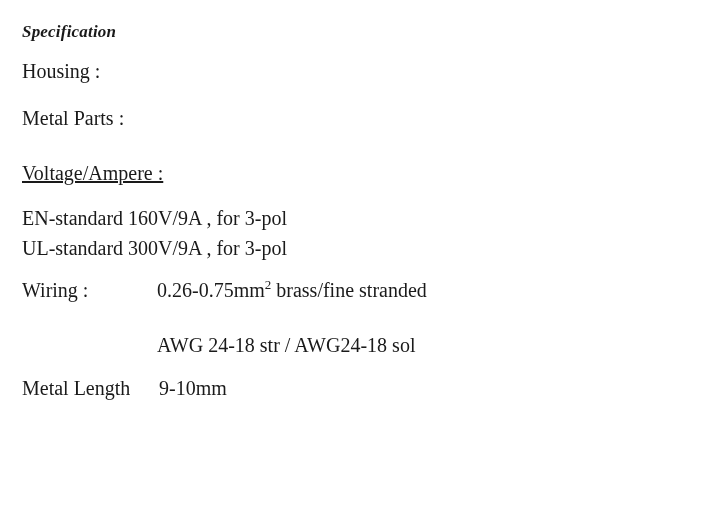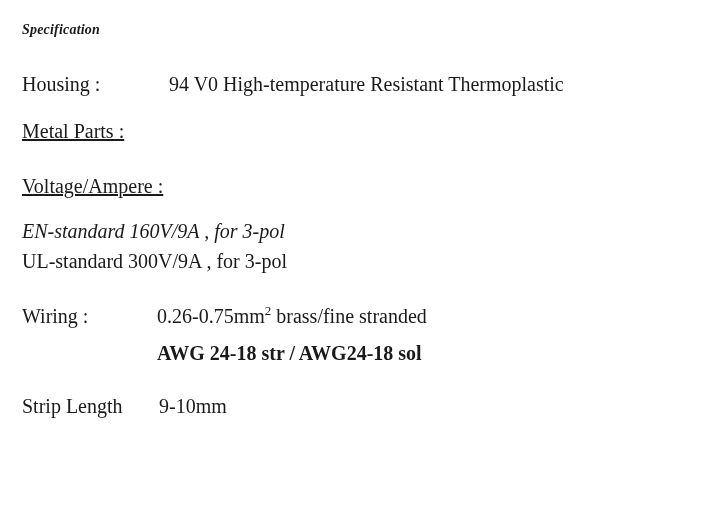--- a/index.html
+++ b/index.html
@@ -15,68 +15,67 @@
     overflow: hidden;
   }
   .sheet {
     position: relative;
     width: 711px;
     height: 515px;
     box-sizing: border-box;
     padding: 22px 18px 0 22px;
   }
   .spec-title {
-    font-size: 14px;
+    font-size: 17px;
     font-style: italic;
     font-weight: bold;
     letter-spacing: 0.2px;
-    margin: 0 0 36px 0;
+    margin: 0 0 19px 0;
   }
   .row {
     display: flex;
     align-items: baseline;
     font-size: 20px;
     line-height: 1.05;
   }
   .row .label {
     white-space: pre;
   }
   .row .value {
     white-space: pre;
   }
 
   
   .r-housing { margin-bottom: 26px; gap: 12px; }
   .r-metal { margin-bottom: 34px; }
   .r-voltage { margin-bottom: 24px; text-decoration: underline; }
-  .r-va-line { margin-bottom: 9px; font-style: italic; }
-  .r-va-last { margin-bottom: 34px; }
-  .r-wiring { margin-bottom: 16px; }
-  .r-awg { margin-bottom: 32px; font-weight: bold; }
+  .r-va-line { margin-bottom: 9px; }
+  .r-va-last { margin-bottom: 21px; }
+  .r-wiring { margin-bottom: 34px; }
+  .r-awg { margin-bottom: 22px; }
 
   .indent-wiring { padding-left: 135px; }
   .label-housing { width: 135px; }
-  .label-metal { width: 137px; text-decoration: underline; }
+  .label-metal { width: 137px; }
   .label-strip { width: 137px; }
   sup {
     font-size: 13px;
     vertical-align: super;
     line-height: 0;
   }
 </style>
 </head>
 <body>
 
 <div class="sheet">
 
   <div class="spec-title">Specification</div>
 
   <div class="row r-housing">
     <span class="label label-housing">Housing :</span>
-    <span class="value">94 V0 High-temperature Resistant Thermoplastic</span>
   </div>
 
   <div class="row r-metal">
     <span class="label label-metal">Metal Parts :</span>
   </div>
 
   <div class="row r-voltage">
     <span class="label">Voltage/Ampere :</span>
   </div>
 
@@ -90,17 +89,17 @@
   <div class="row r-wiring">
     <span class="label label-housing">Wiring :</span>
     <span class="value"><span>0.26-0.75mm</span><sup>2</sup><span> brass/fine stranded</span></span>
   </div>
 
   <div class="row r-awg indent-wiring">
     <span class="value">AWG 24-18 str / AWG24-18 sol</span>
   </div>
 
   <div class="row">
-    <span class="label label-strip">Strip Length</span>
+    <span class="label label-strip">Metal Length</span>
     <span class="value">9-10mm</span>
   </div>
 
 </div>
 
 </body></html>

